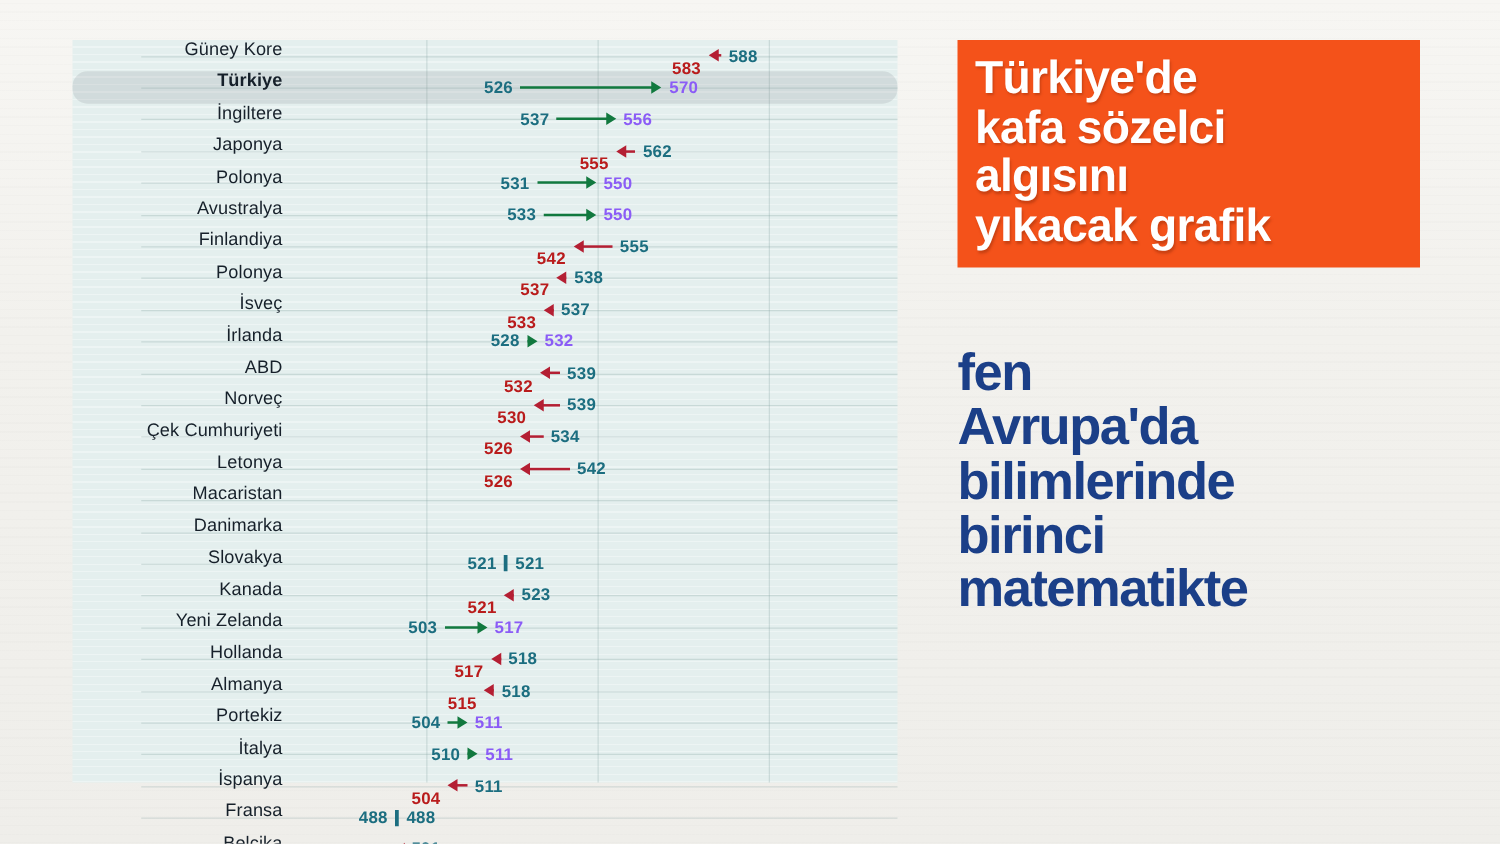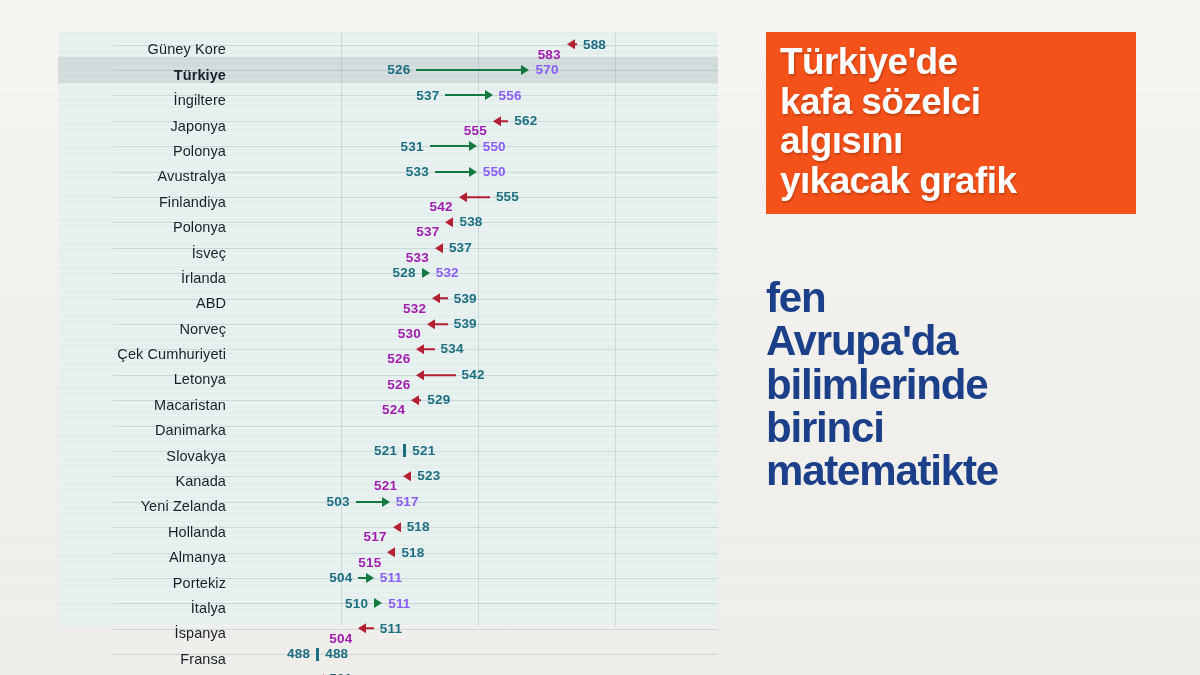--- a/index.html
+++ b/index.html
@@ -31,21 +31,21 @@
   #chart-panel:before{
     content:"";position:absolute;inset:0;
     background:repeating-linear-gradient(0deg, rgba(255,255,255,.35) 0 1px, rgba(0,0,0,0) 1px 6px);
     pointer-events:none;
   }
   .vgrid{
     position:absolute;top:0;bottom:0;width:1px;background:rgba(120,150,150,.25);
   }
   .rows{position:absolute;left:0;top:0;right:0;}
   .row{
-    position:relative;height:25.4px;display:flex;align-items:flex-end;
+    position:relative;height:25.4px;display:flex;align-items:flex-start;border-radius:12px;
   }
   .row .hline{
     position:absolute;left:55px;right:0;top:50%;height:1px;
     background:rgba(130,160,158,.28);
   }
   .row.highlight{background:rgba(120,125,128,.17);}
   .lbl-wrap{
     position:relative;z-index:3;width:172px;flex:none;
     display:flex;align-items:baseline;justify-content:flex-end;
     padding-right:4px;box-sizing:border-box;
@@ -56,21 +56,21 @@
   .row.highlight .lbl{font-weight:bold;}
   .plot{position:relative;z-index:3;flex:1;height:100%;}
 
   .pair{
     position:absolute;top:50%;transform:translateY(-50%);
     display:flex;align-items:center;white-space:nowrap;
   }
   .num{font-size:13.5px;font-weight:bold;letter-spacing:.2px;line-height:1;}
   .num.teal{color:#1c6e80;}
   .num.green{color:#8b5cf6;}
-  .num.red{color:#a21caf;margin-top:20px;}
+  .num.red{color:#b91c1c;margin-top:20px;}
 
   
   .conn{position:relative;display:flex;align-items:center;height:14px;}
   .conn .shaft{height:2px;display:block;}
   .conn.inc .shaft{background:#12793f;}
   .conn.dec .shaft{background:#b41f33;}
   .head{width:0;height:0;display:block;}
   .conn.inc .head{
     border-top:5px solid transparent;border-bottom:5px solid transparent;
     border-left:8px solid #12793f;margin-left:-1px;
@@ -359,32 +359,20 @@
             <span class="gapR"></span>
             <span class="num teal">542</span>
           </div>
         </div>
       </div>
       <div class="row">
         <div class="hline"></div>
         <div class="lbl-wrap">
           <span class="lbl">Macaristan</span>
         </div>
-        <div class="plot">
-          <div class="pair" style="left: 152.011px;">
-            <span class="num red">524</span>
-            <span class="gapL"></span>
-            <span class="conn dec">
-              <span class="head"></span>
-              <span class="shaft" style="width: 3.18919px;"></span>
-            </span>
-            <span class="gapR"></span>
-            <span class="num teal">529</span>
-          </div>
-        </div>
       </div>
       <div class="row">
         <div class="hline"></div>
         <div class="lbl-wrap">
           <span class="lbl">Danimarka</span>
         </div>
       </div>
       <div class="row">
         <div class="hline"></div>
         <div class="lbl-wrap">

